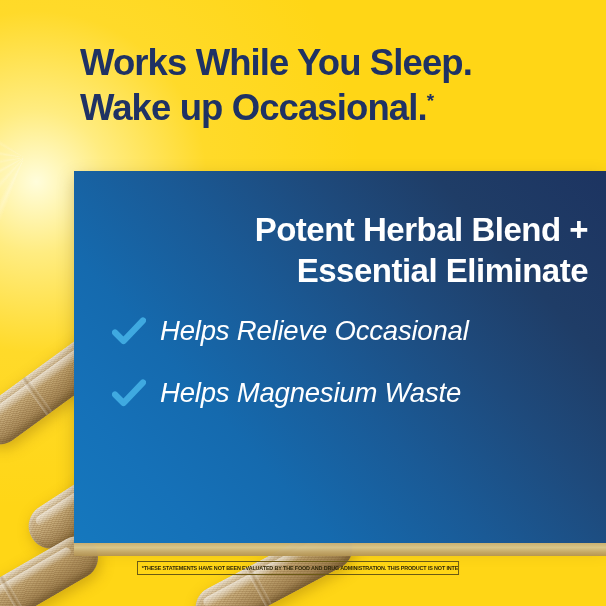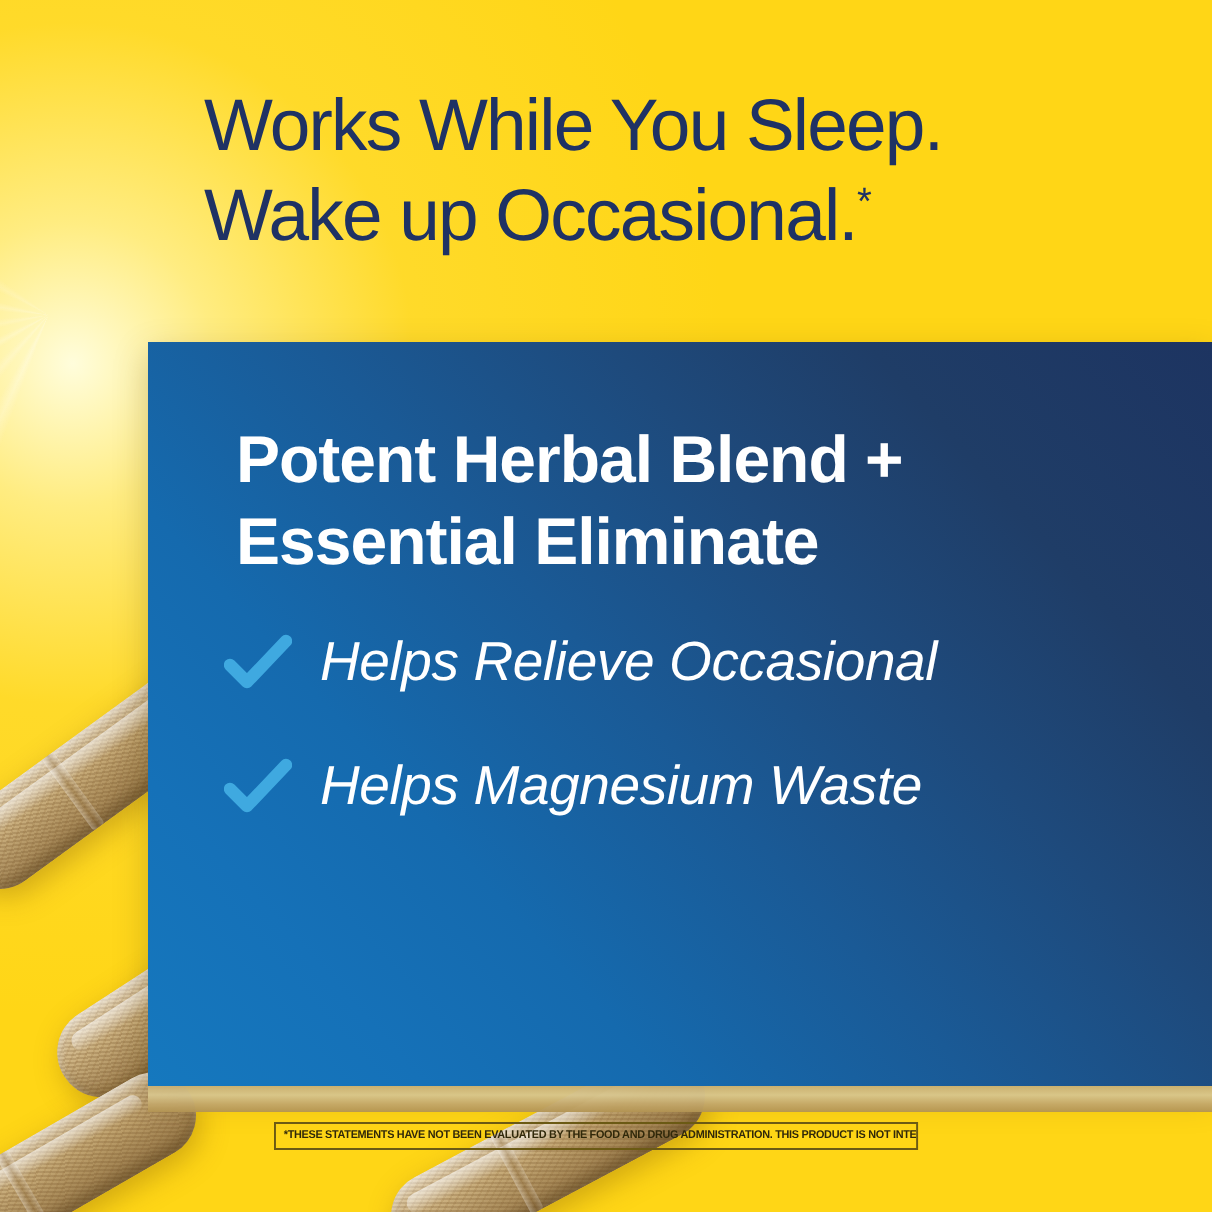--- a/index.html
+++ b/index.html
@@ -111,26 +111,26 @@
   }
 
   .cap1 { width: 168px; height: 44px; left: -34px;  top: 364px; transform: rotate(-36deg); }
   .cap2 { width: 176px; height: 45px; left: 18px;   top: 468px; transform: rotate(-33deg); }
   .cap3 { width: 162px; height: 43px; left: -56px;  top: 566px; transform: rotate(-30deg); }
   .cap4 { width: 172px; height: 44px; left: 188px;  top: 556px; transform: rotate(-28deg); }
 
   
   .headline {
     position: absolute;
-    left: 102px;
+    left: 80px;
     top: 40px;
     width: 500px;
     color: #1F3264;
     font-size: 36.5px;
-    font-weight: 400;
+    font-weight: 700;
     line-height: 45px;
     letter-spacing: -0.9px;
   }
   .headline .sup {
     font-size: 19px;
     vertical-align: super;
     line-height: 0;
   }
 
   
@@ -143,20 +143,21 @@
     background:
       linear-gradient(48deg,
         #1578BE 0%,
         #1571B8 16%,
         #156AAE 30%,
         #1A5A96 48%,
         #1E4A7C 65%,
         #1F3D67 80%,
         #1D3461 100%);
     box-shadow: 0 6px 16px rgba(90,62,8,0.26);
+    text-align: right;
   }
   .panel-gold-band {
     position: absolute;
     left: 74px;
     top: 543px;
     width: 532px;
     height: 13px;
     background: linear-gradient(180deg,
         #C9B074 0%, #D8C68E 35%, #C3A76A 70%, #B39453 100%);
     opacity: 0.95;

